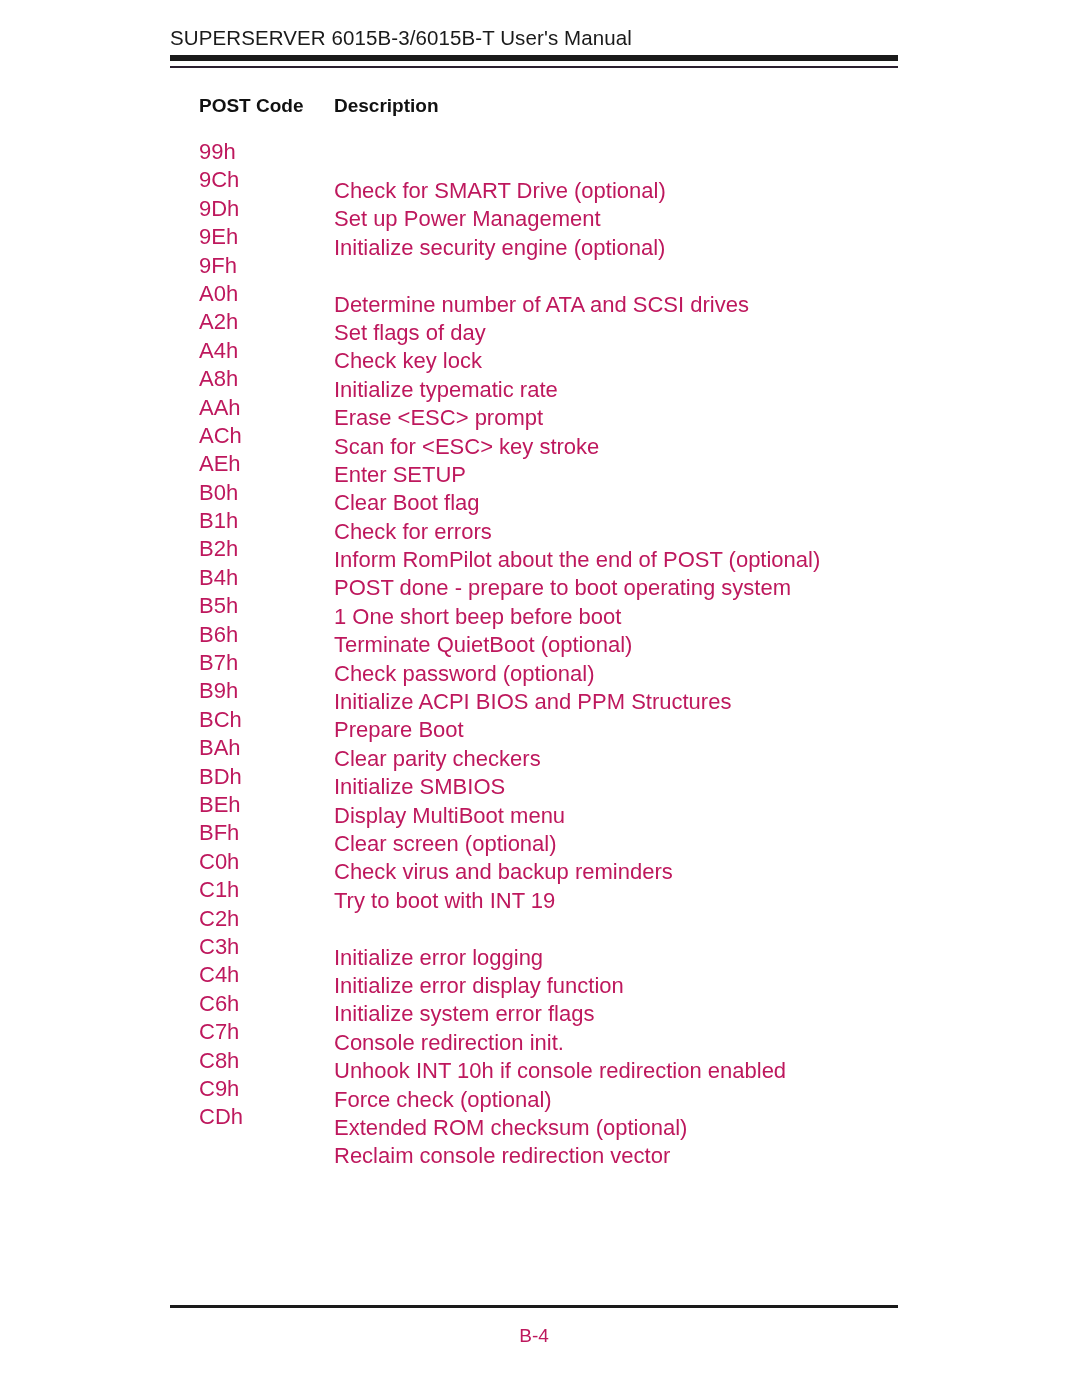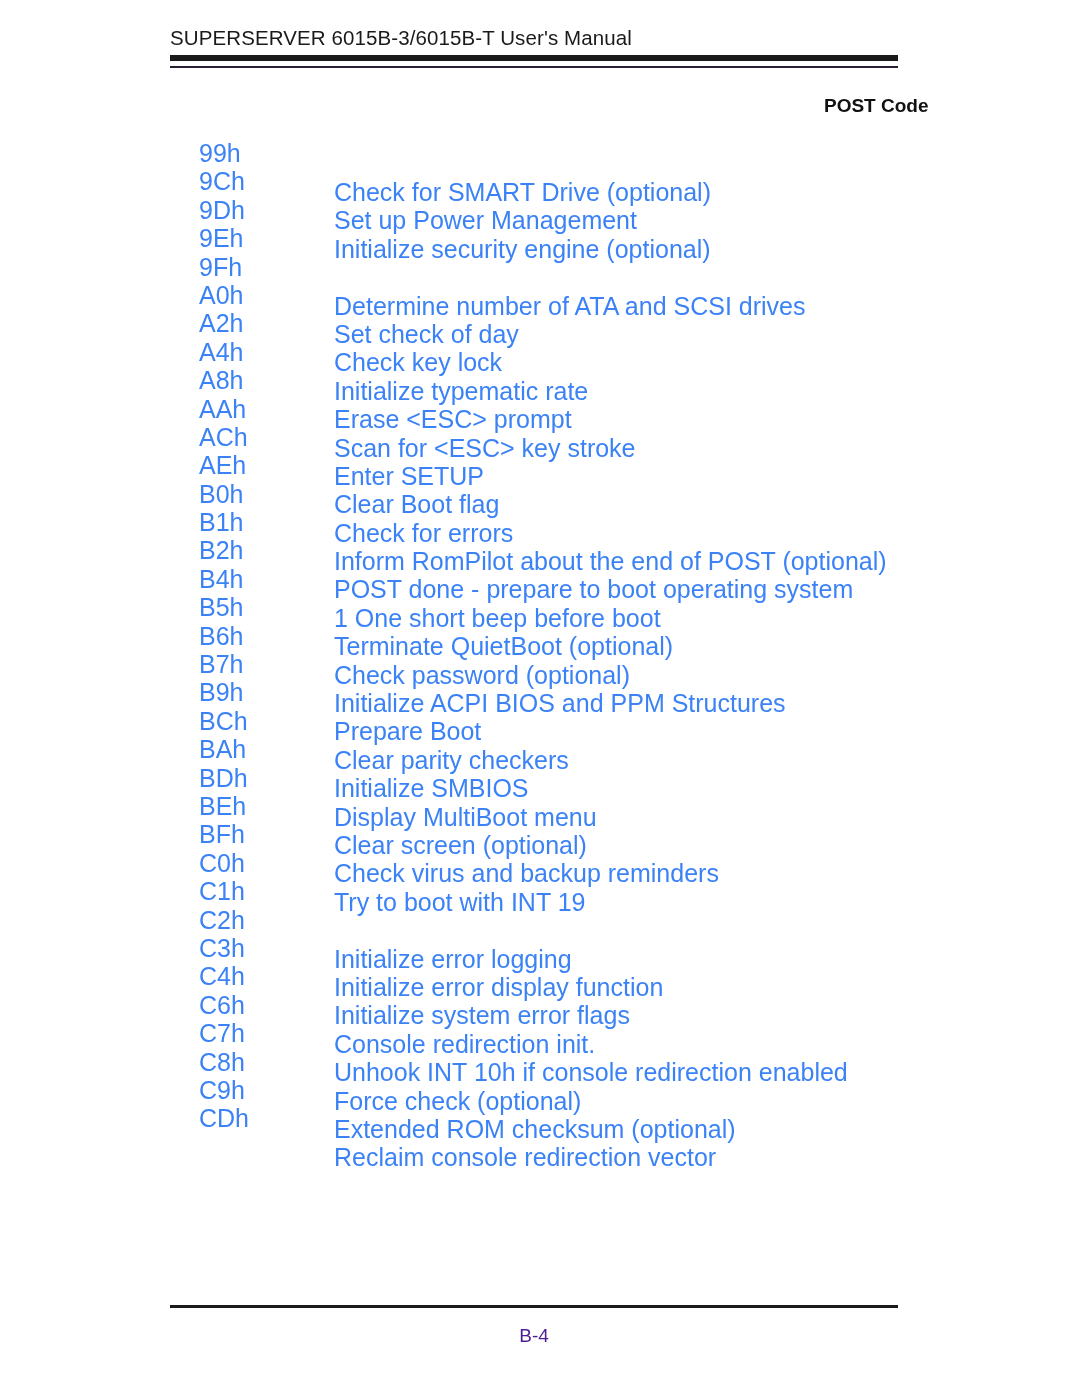--- a/index.html
+++ b/index.html
@@ -65,40 +65,39 @@
     top: 96px;
     width: 760px;
   }
   .table-head {
     display: flex;
     font-weight: bold;
     font-size: 19px;
     line-height: 1;
     margin-bottom: 0px;
     color: #111111;
-    justify-content: flex-end;
   }
   .table-head .col-code {
     width: 135px;
     flex: 0 0 135px;
   }
   .table-head .col-desc {
     flex: 1 1 auto;
   }
 
   .table-body {
     margin-top: 25px;
   }
   .table-row {
     display: flex;
     height: 28.4px;
     align-items: flex-start;
-    font-size: 25px;
+    font-size: 22px;
     line-height: 1.05;
-    color: #3b82f6;
+    color: #be185d;
   }
   .table-row .cell-code {
     width: 135px;
     flex: 0 0 135px;
     white-space: nowrap;
   }
   .table-row .cell-desc {
     flex: 1 1 auto;
     white-space: nowrap;
     margin-top: 39px;
@@ -113,37 +112,38 @@
     height: 3px;
     background: #1a1a1a;
   }
   .footer-page-number {
     position: absolute;
     left: 170px;
     top: 1325px;
     width: 728px;
     text-align: center;
     font-size: 19px;
-    color: #4c1d95;
+    color: #be185d;
   }
 </style>
 </head>
 <body>
 
 <div class="page">
 
   <div class="page-header">
     <div class="header-title"><span class="smallcaps">SUPERSERVER</span><span> 6015B-3/6015B-T User's Manual</span></div>
   </div>
   <div class="header-rule-thick"></div>
   <div class="header-rule-thin"></div>
 
   <div class="post-table">
     <div class="table-head">
       <div class="col-code">POST Code</div>
+      <div class="col-desc">Description</div>
     </div>
     <div class="table-body" id="table-body">
         <div class="table-row">
           <div class="cell-code">99h</div>
           <div class="cell-desc">Check for SMART Drive (optional)</div>
         </div>
         <div class="table-row">
           <div class="cell-code">9Ch</div>
           <div class="cell-desc">Set up Power Management</div>
         </div>
@@ -153,21 +153,21 @@
         </div>
         <div class="table-row">
           <div class="cell-code">9Eh</div>
         </div>
         <div class="table-row">
           <div class="cell-code">9Fh</div>
           <div class="cell-desc">Determine number of ATA and SCSI drives</div>
         </div>
         <div class="table-row">
           <div class="cell-code">A0h</div>
-          <div class="cell-desc">Set check of day</div>
+          <div class="cell-desc">Set flags of day</div>
         </div>
         <div class="table-row">
           <div class="cell-code">A2h</div>
           <div class="cell-desc">Check key lock</div>
         </div>
         <div class="table-row">
           <div class="cell-code">A4h</div>
           <div class="cell-desc">Initialize typematic rate</div>
         </div>
         <div class="table-row">

